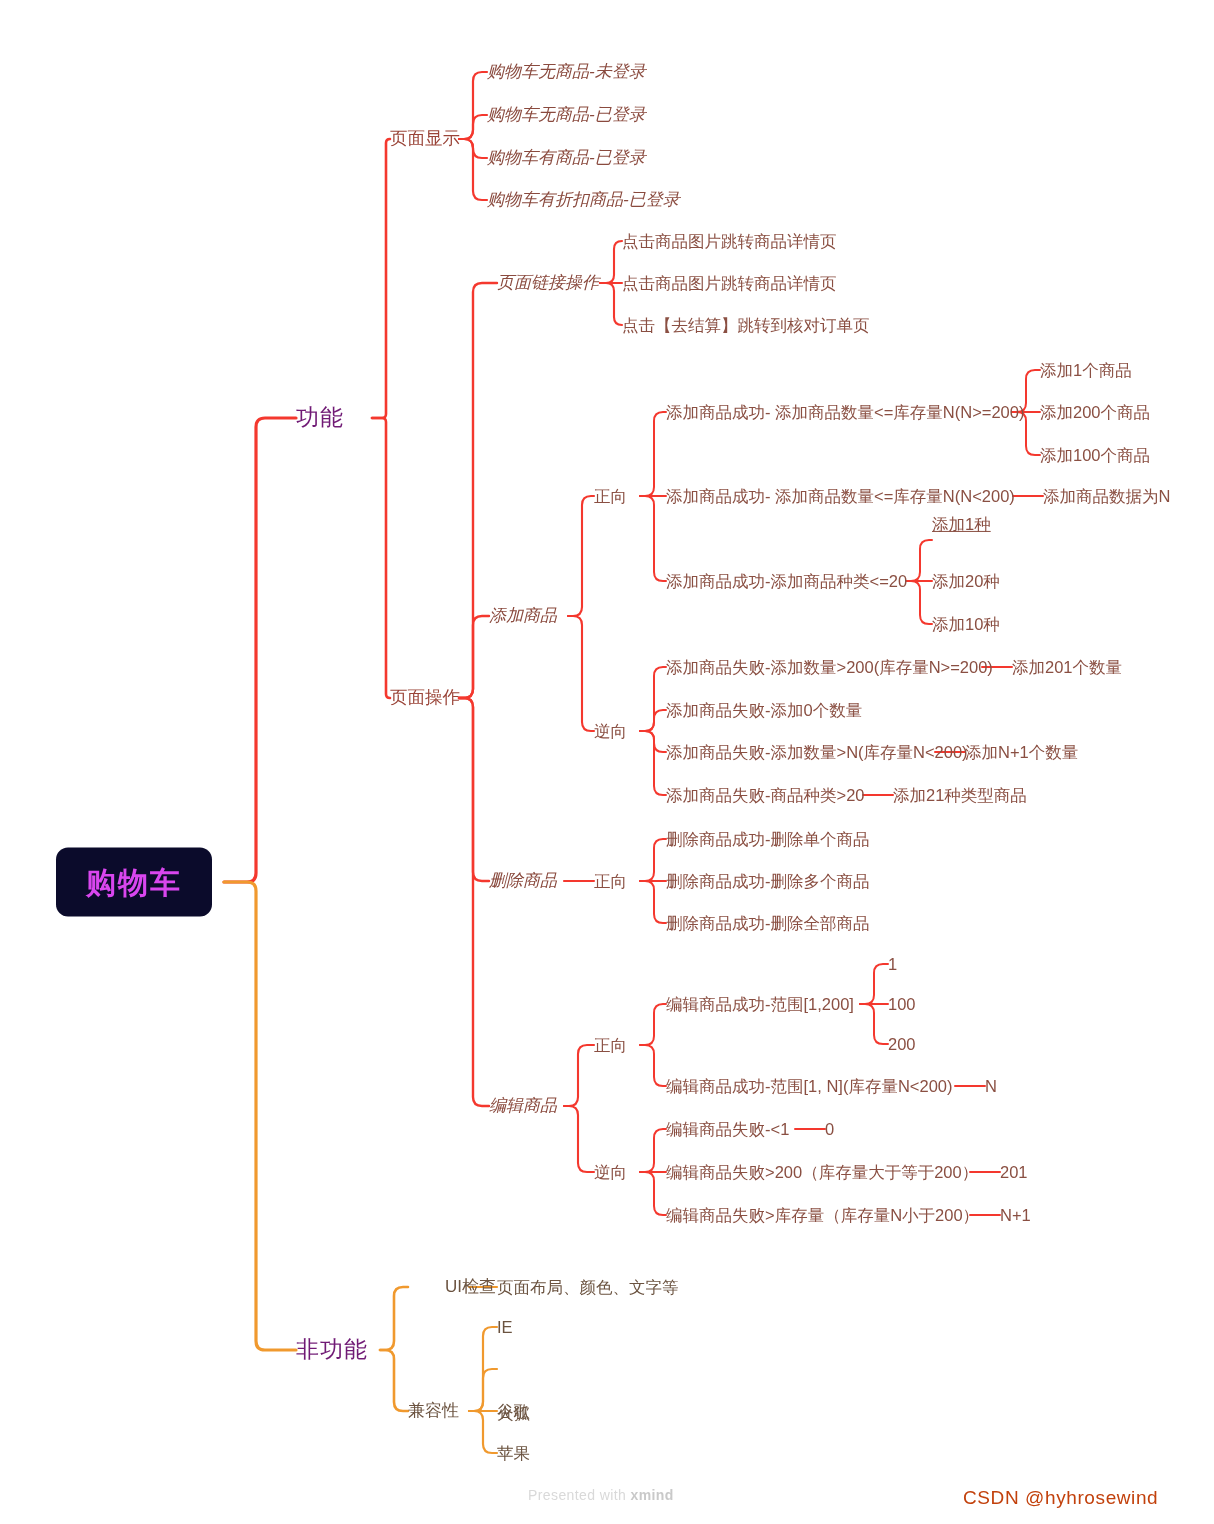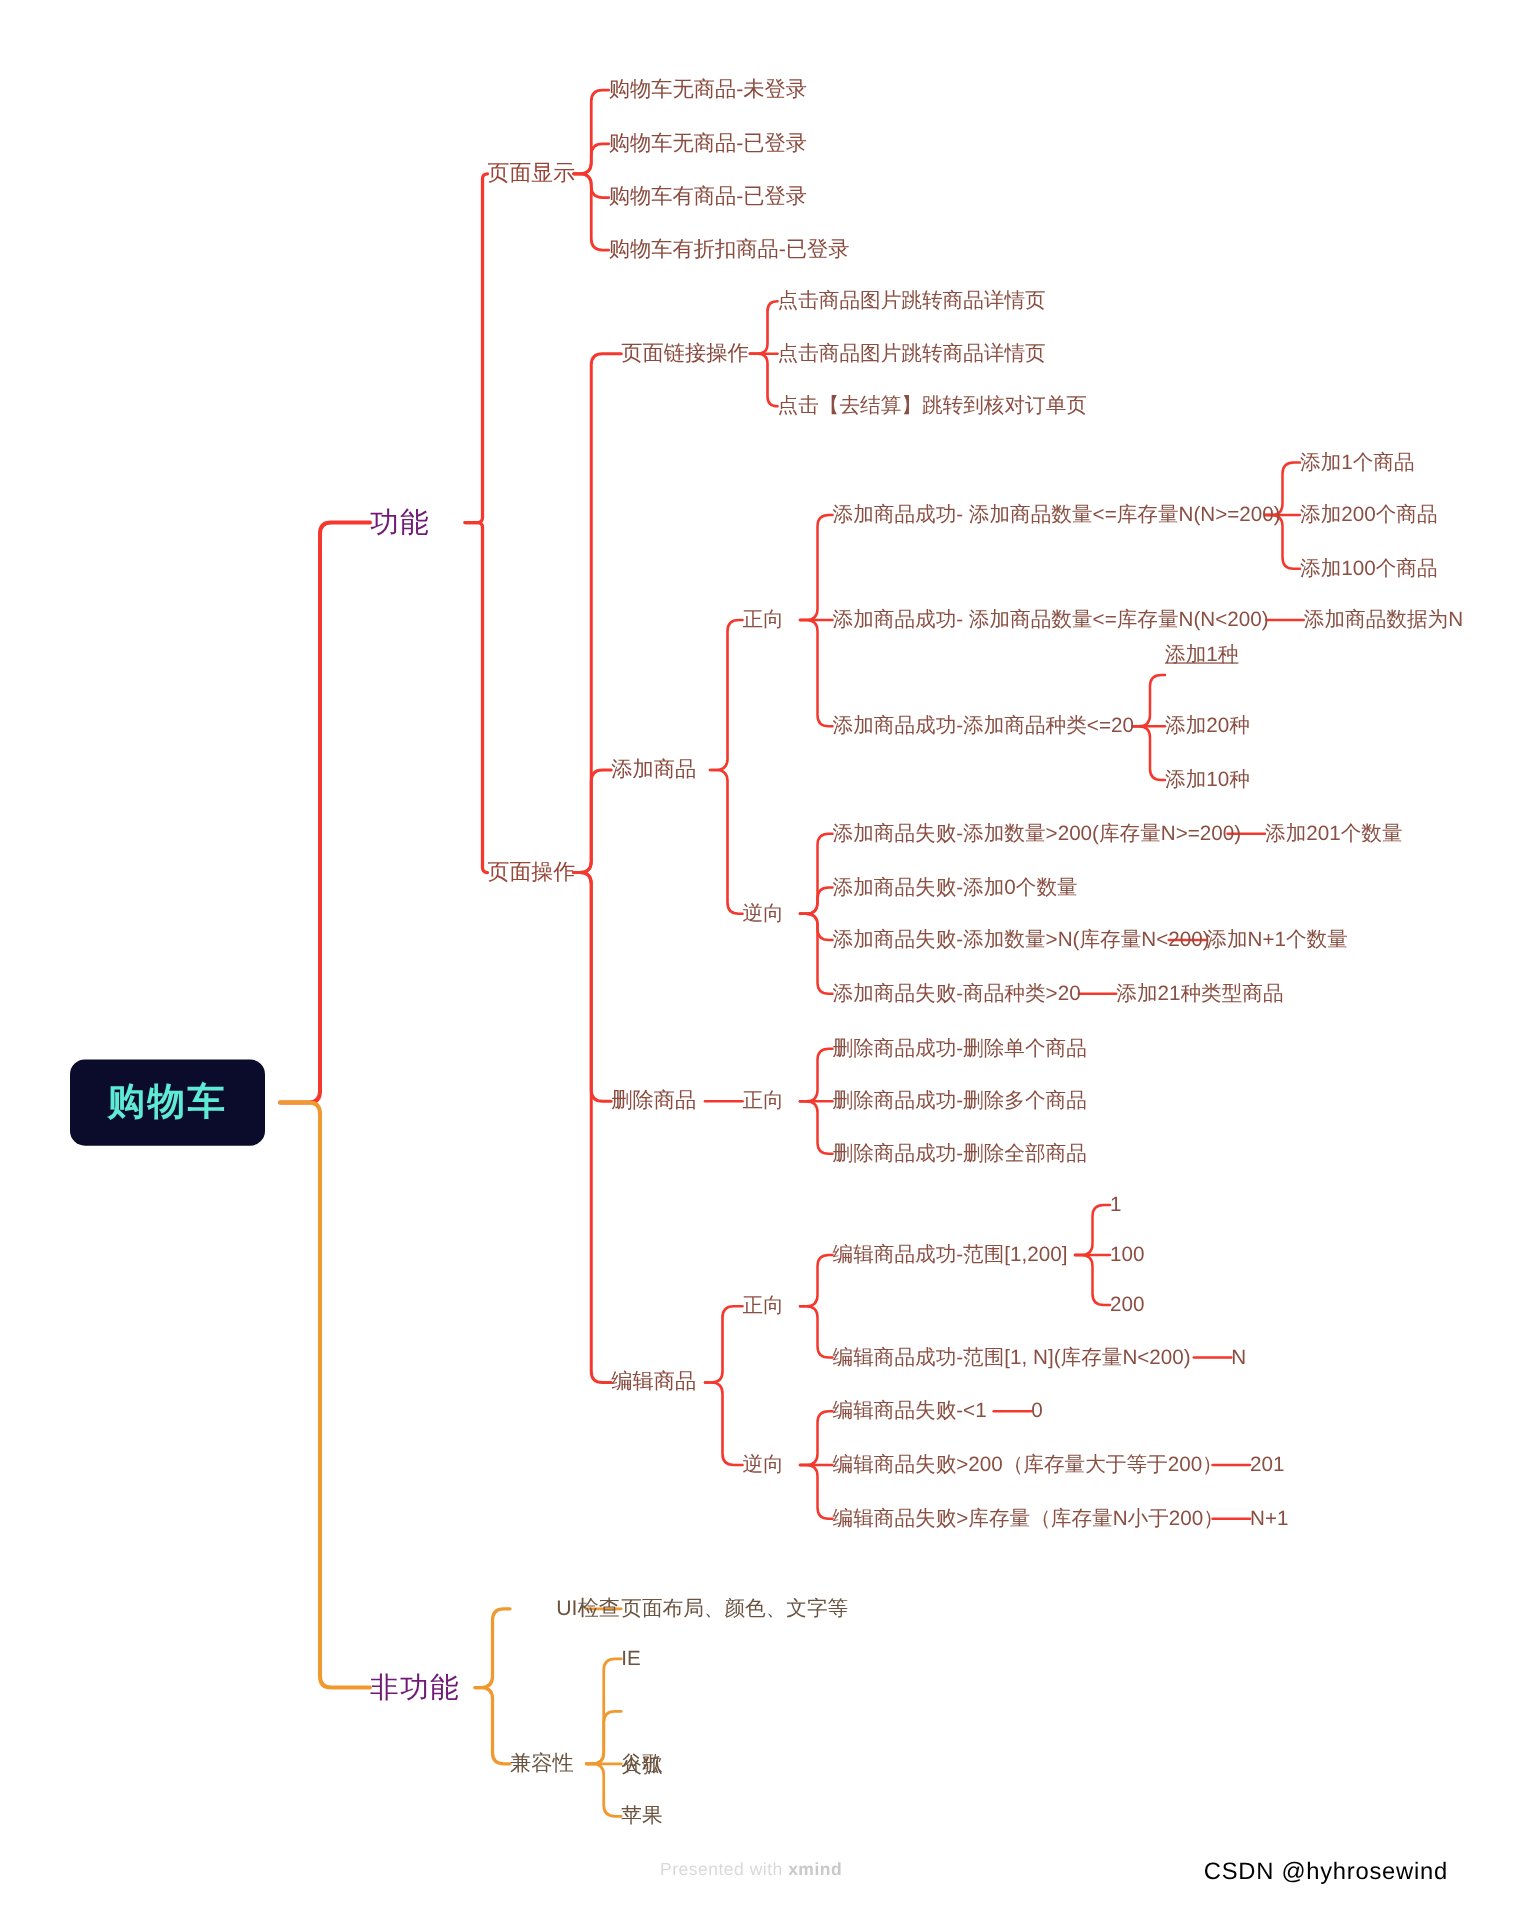--- a/index.html
+++ b/index.html
@@ -30,21 +30,21 @@
   }
   .node {
     position: absolute;
     white-space: nowrap;
     line-height: 1.1;
     cursor: default;
   }
   
   .node.root {
     background: #0B0B2B;
-    color: #5eead4;
+    color: #d946ef;
     border-radius: 12px;
     font-size: 30px;
     font-weight: 600;
     padding: 18px 30px;
     letter-spacing: 2px;
     transform: translateY(-50%);
   }
   
   .node.lvl1 {
     font-size: 23px;
@@ -57,20 +57,21 @@
   .node.lvl2 {
     font-size: 17.5px;
     color: #9a4438;
     transform: translateY(-50%);
   }
   
   .node.lvl3 {
     font-size: 17px;
     color: #8a4a3e;
     transform: translateY(-50%);
+    font-style: italic;
   }
   
   .node.lvl4 {
     font-size: 16.5px;
     color: #8a4f42;
     transform: translateY(-50%);
   }
   
   .node.lvl5 {
     font-size: 16.5px;
@@ -98,21 +99,21 @@
   }
   .watermark-xmind b {
     color: #c9c9c9;
     font-weight: 700;
   }
   .watermark-csdn {
     position: absolute;
     left: 963px;
     top: 1487px;
     font-size: 19px;
-    color: #000000;
+    color: #c2410c;
     letter-spacing: 0.6px;
   }
 </style>
 </head>
 <body>
 
 <div id="map-canvas">
   <svg id="links-svg" viewBox="0 0 1214 1524">
       <path d="M 224 882 L 247 882 Q 256 882 256 873 L 256 427 Q 256 418 265 418 L 296 418" fill="none" stroke="#F4382E" stroke-width="3.2" stroke-linecap="round" stroke-linejoin="round"></path>
       <path d="M 224 882 L 247 882 Q 256 882 256 891 L 256 1341 Q 256 1350 265 1350 L 296 1350" fill="none" stroke="#F0992E" stroke-width="3.2" stroke-linecap="round" stroke-linejoin="round"></path>

